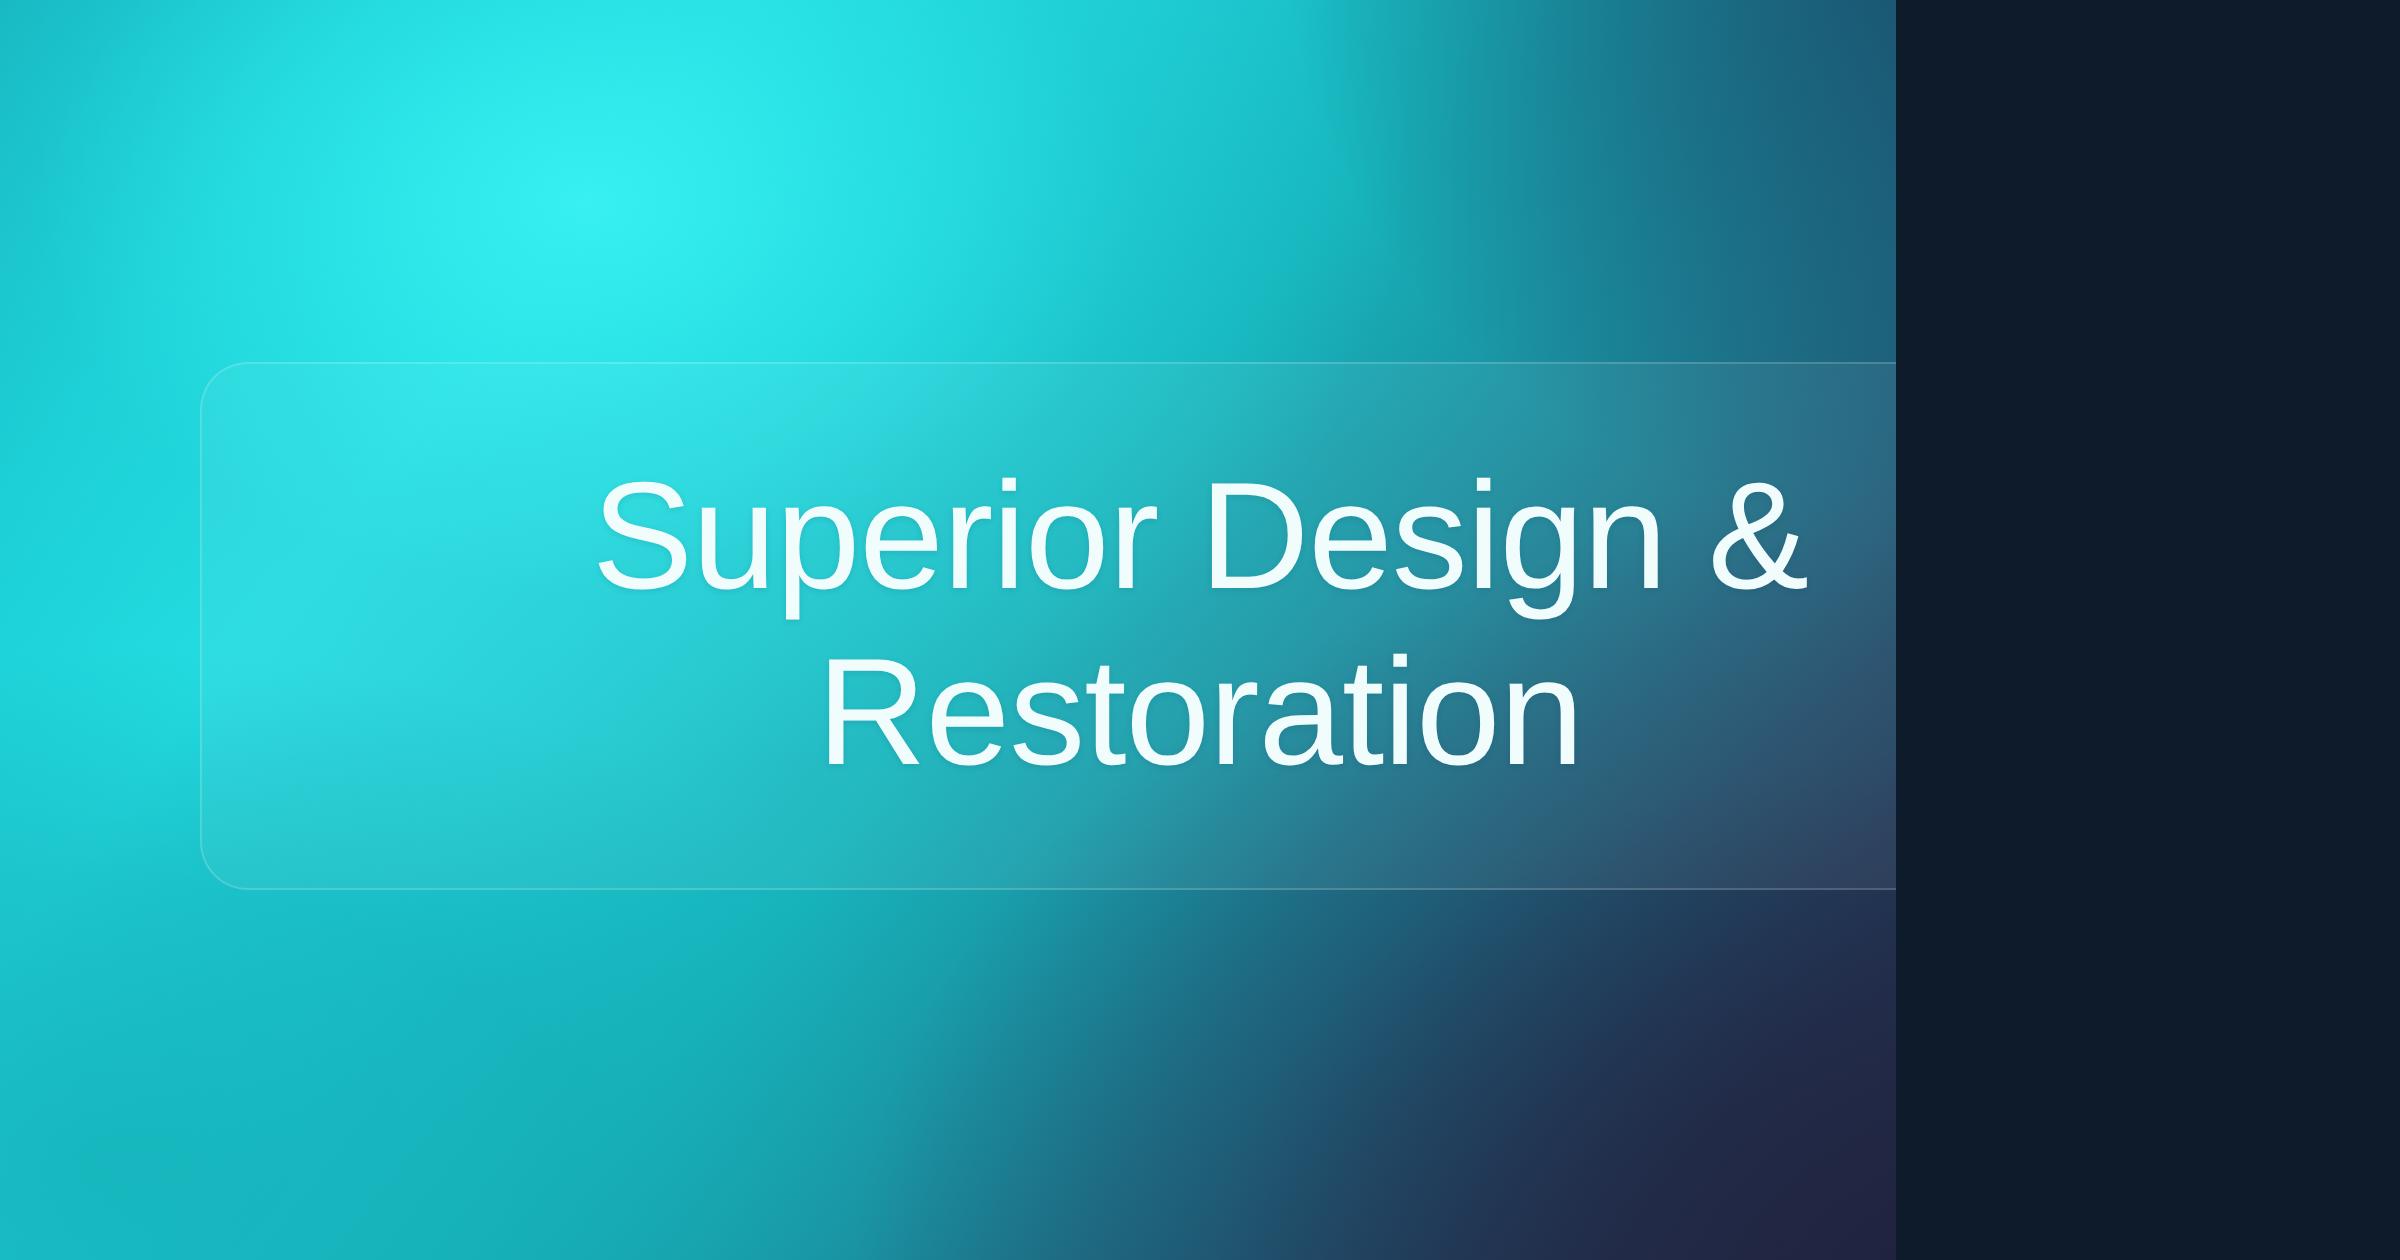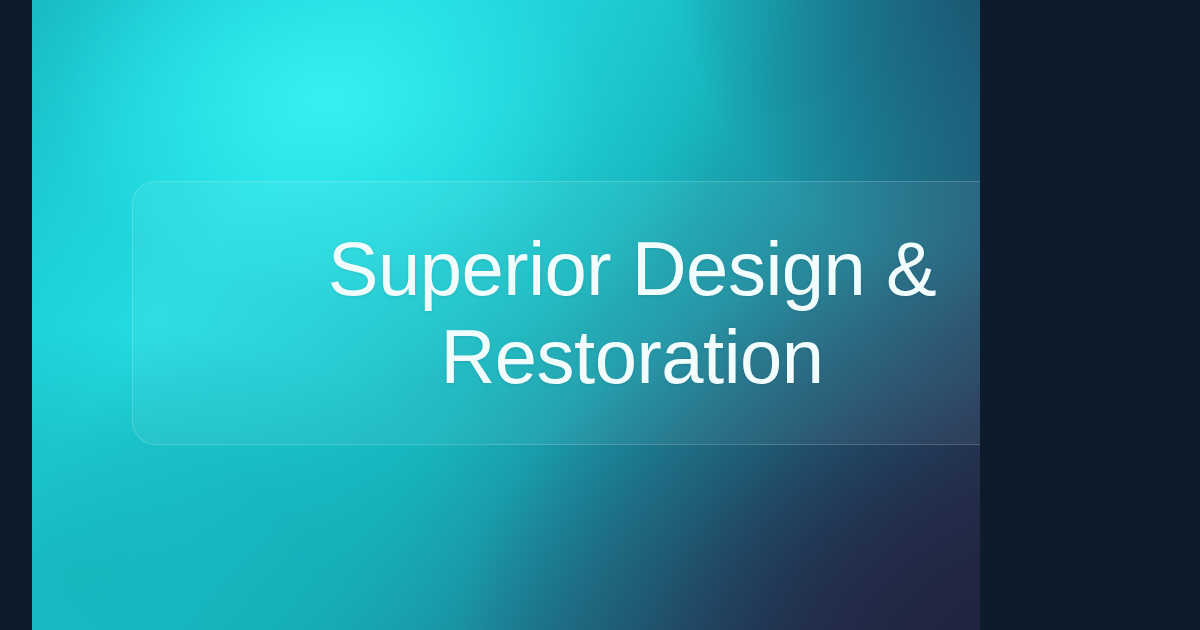--- a/index.html
+++ b/index.html
@@ -16,21 +16,20 @@
   #og-banner {
     position: relative;
     width: 948px;
     height: 630px;
     overflow: hidden;
     display: flex;
     align-items: center;
     justify-content: center;
     
     background-color: #19bfc6;
-    margin-left: 32px;
   }
 
   
   .bg-layer {
     position: absolute;
     inset: 0;
     pointer-events: none;
   }
 
   .bg-base {

